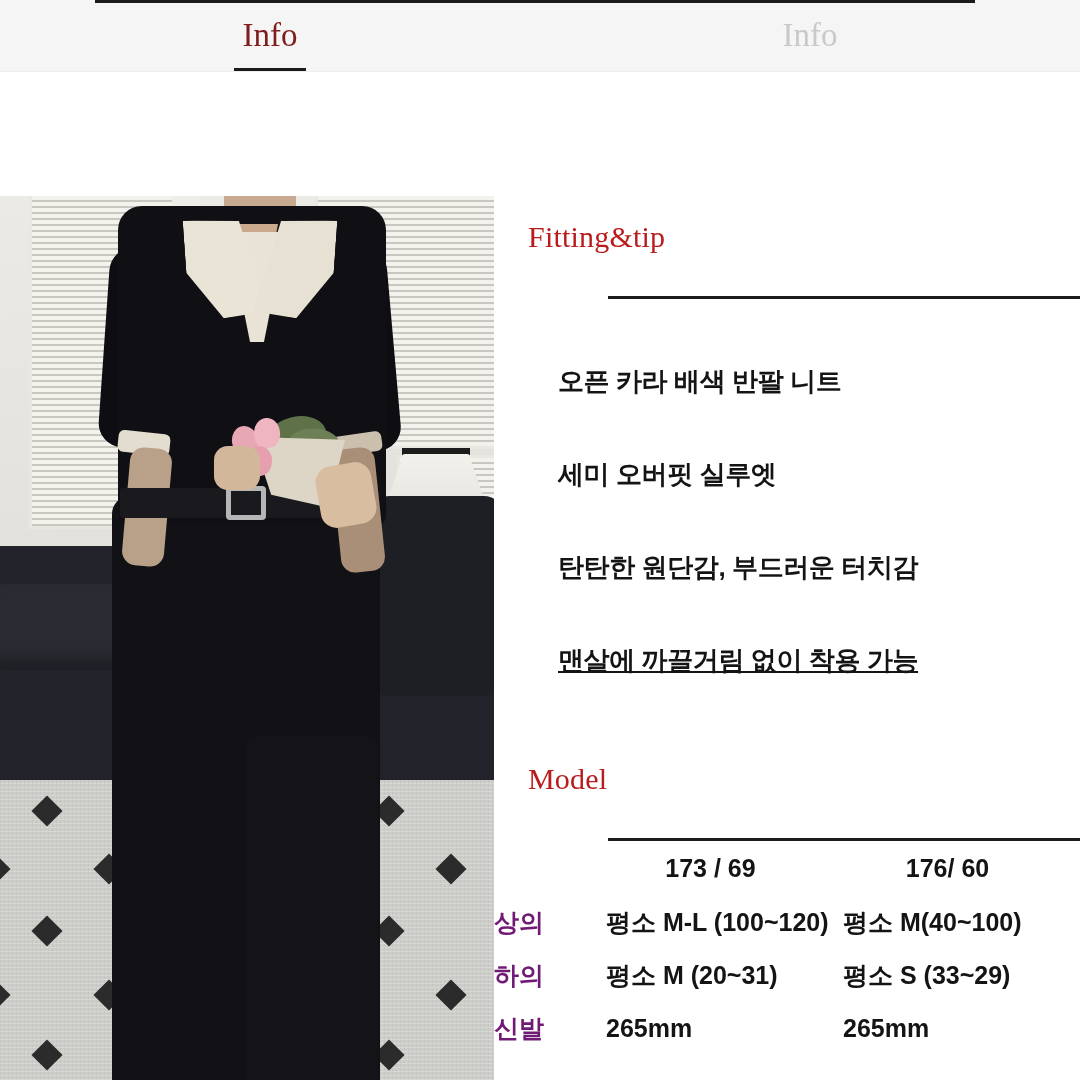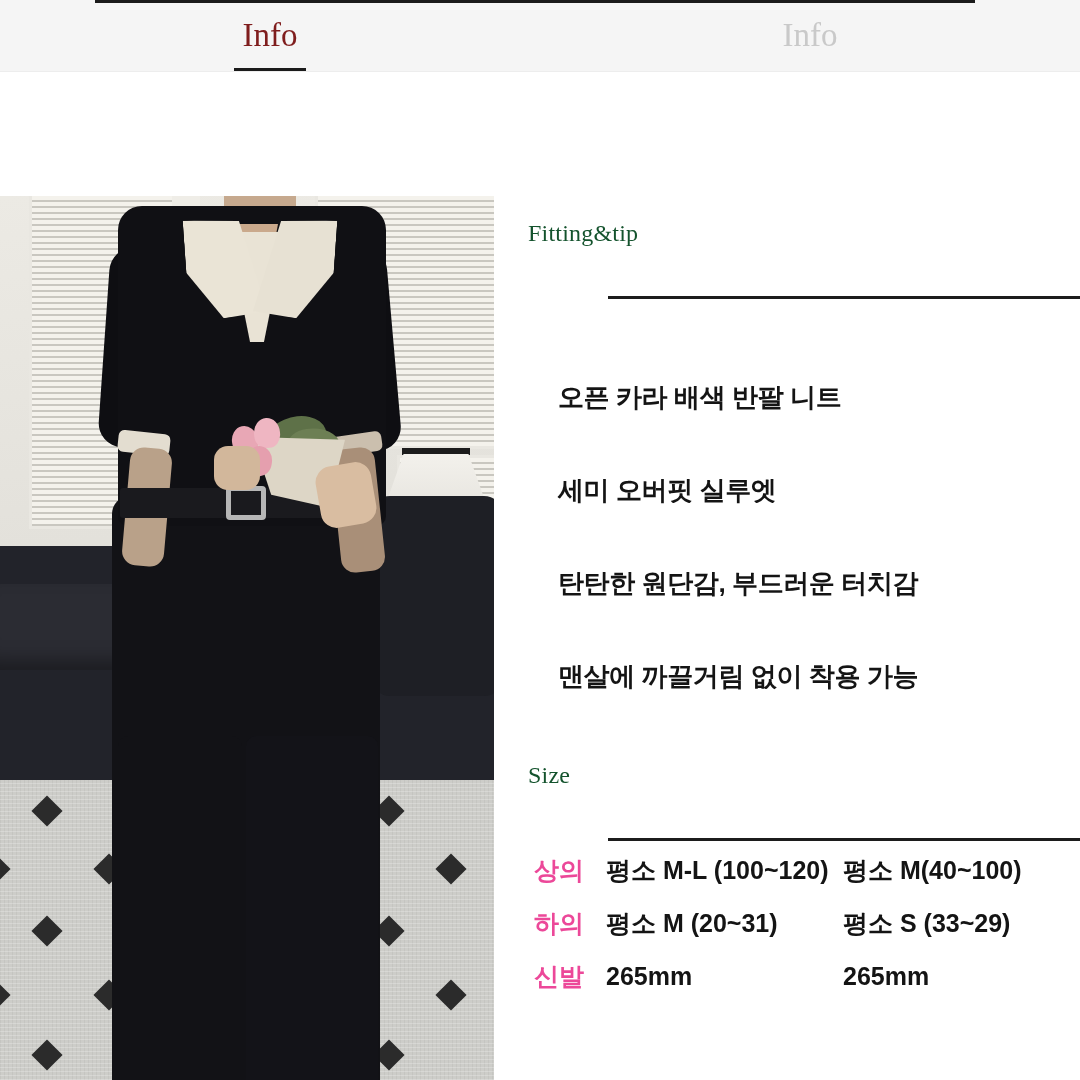--- a/index.html
+++ b/index.html
@@ -419,72 +419,71 @@
     top: 72px;
     width: 586px;
     height: 1008px;
     background: #ffffff;
   }
 
   .section-title {
     position: absolute;
     left: 34px;
     font-family: "Liberation Serif", "DejaVu Serif", serif;
-    font-size: 24px;
+    font-size: 30px;
     font-weight: 400;
-    color: #14532d;
+    color: #b91c1c;
     letter-spacing: .2px;
   }
   .section-title.fitting { top: 148px; }
   .section-title.model   { top: 690px; }
 
   .rule {
     position: absolute;
     left: 114px;
     right: 0;
     height: 3px;
     background: #1c1c1c;
   }
   .rule.fitting { top: 224px; }
   .rule.model   { top: 766px; }
 
   .bullets {
     position: absolute;
     left: 64px;
-    top: 308px;
+    top: 292px;
     width: 500px;
   }
   .bullet {
     font-size: 26px;
     font-weight: 700;
     color: #141414;
     letter-spacing: -0.4px;
     margin-bottom: 58px;
     white-space: nowrap;
   }
-  .bullet:last-child { margin-bottom: 12px; }
+  .bullet:last-child { margin-bottom: 12px; text-decoration: underline; }
 
   
   .model-table {
     position: absolute;
     left: 0;
     top: 782px;
     width: 586px;
   }
   .mt-row {
     display: flex;
     align-items: baseline;
     height: 53px;
   }
   .mt-label {
     width: 112px;
-    padding-left: 40px;
     font-size: 25px;
     font-weight: 700;
-    color: #ec4899;
+    color: #701a75;
     white-space: nowrap;
   }
   .mt-col {
     width: 237px;
     font-size: 25px;
     font-weight: 700;
     color: #141414;
     white-space: nowrap;
   }
   .mt-row.head .mt-col {
@@ -590,24 +589,29 @@
   <h2 class="section-title fitting">Fitting&amp;tip</h2>
   <div class="rule fitting"></div>
 
   <div class="bullets">
     <div class="bullet">오픈 카라 배색 반팔 니트</div>
     <div class="bullet">세미 오버핏 실루엣</div>
     <div class="bullet">탄탄한 원단감, 부드러운 터치감</div>
     <div class="bullet">맨살에 까끌거림 없이 착용 가능</div>
   </div>
 
-  <h2 class="section-title model">Size</h2>
+  <h2 class="section-title model">Model</h2>
   <div class="rule model"></div>
 
   <div class="model-table">
+    <div class="mt-row head">
+      <div class="mt-label"></div>
+      <div class="mt-col">173 / 69</div>
+      <div class="mt-col">176/ 60</div>
+    </div>
 
     <div class="mt-row">
       <div class="mt-label">상의</div>
       <div class="mt-col">평소 M-L (100~120)</div>
       <div class="mt-col">평소 M(40~100)</div>
     </div>
 
     <div class="mt-row">
       <div class="mt-label">하의</div>
       <div class="mt-col">평소 M (20~31)</div>

